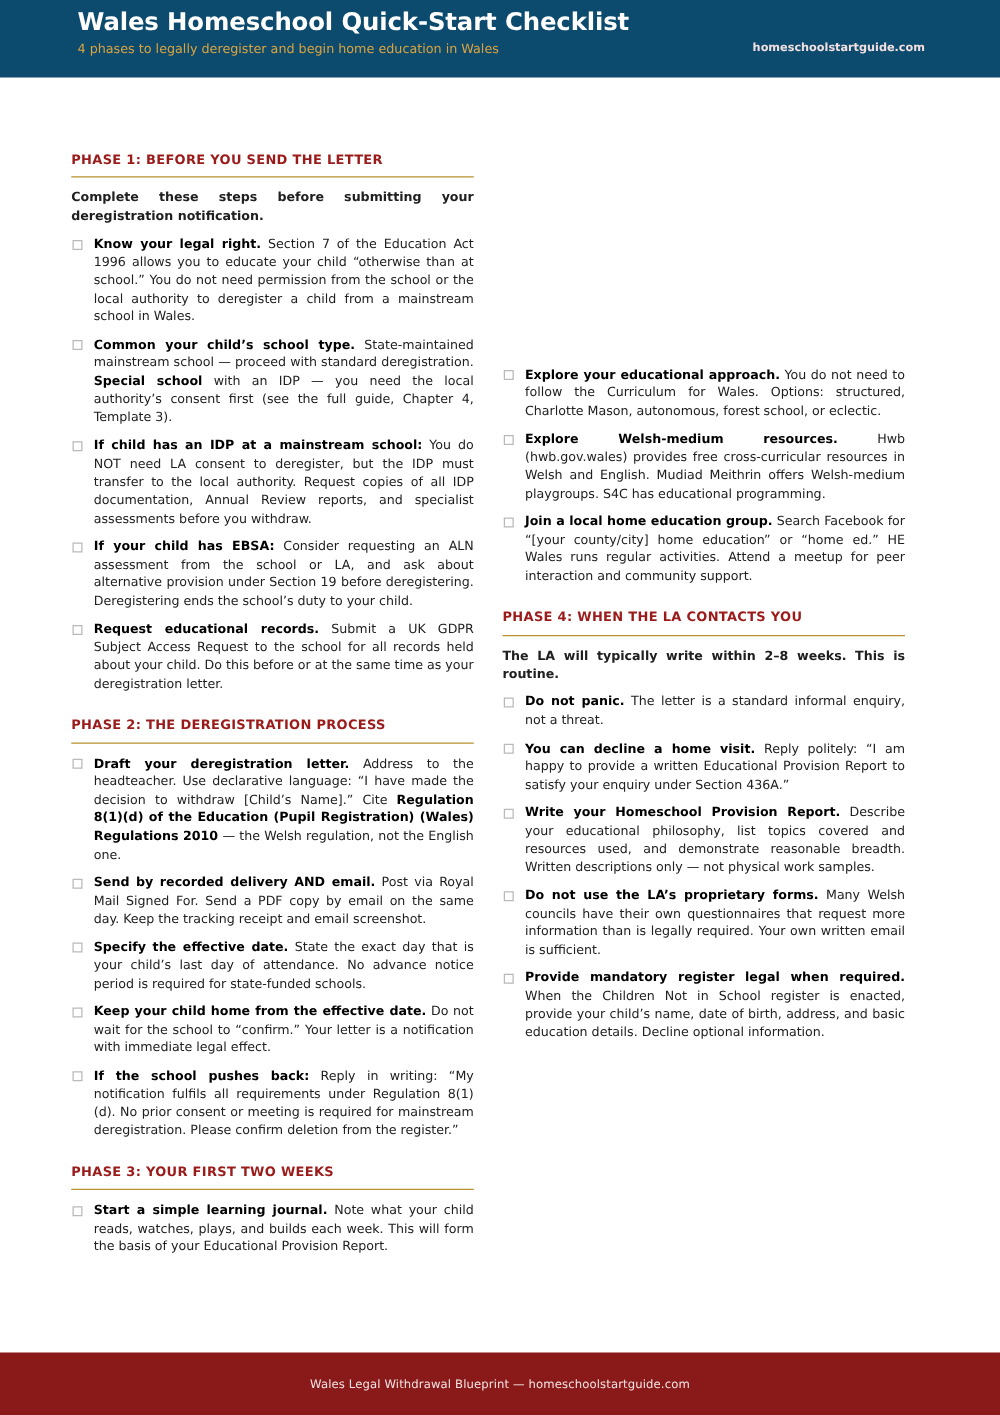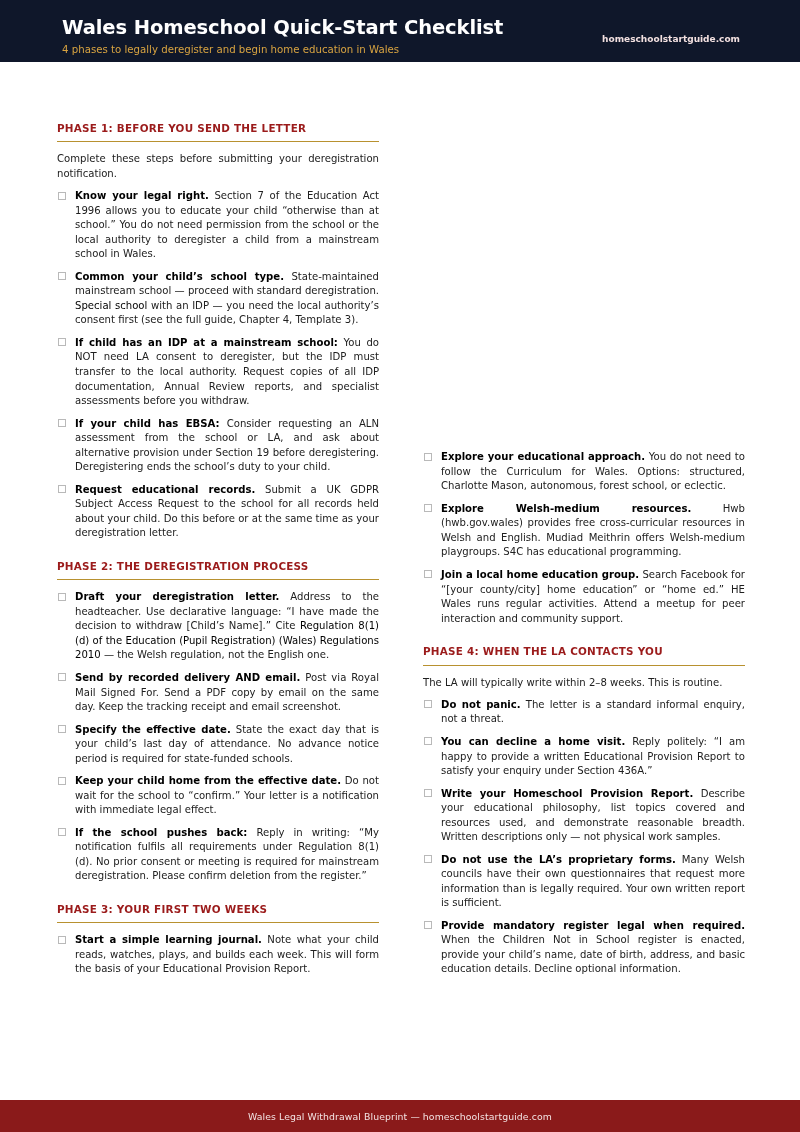--- a/index.html
+++ b/index.html
@@ -9,23 +9,23 @@
     height: 1132px;
     background: #ffffff;
     font-family: "DejaVu Sans", "Liberation Sans", sans-serif;
     color: #1a1a1a;
     position: relative;
     overflow: hidden;
   }
 
   
   .header {
-    background: #0f172a;
+    background: #0c4a6e;
     height: 62px;
-    padding: 17px 55px 0 62px;
+    padding: 7px 55px 0 62px;
     position: relative;
   }
   .header-title {
     font-size: 19.5px;
     font-weight: bold;
     color: #ffffff;
     letter-spacing: -0.1px;
     line-height: 1.15;
     margin: 0;
   }
@@ -48,22 +48,22 @@
   .content {
     position: absolute;
     top: 62px;
     left: 0;
     right: 0;
     bottom: 47px;
     padding: 60px 55px 0 57px;
   }
   .columns {
     display: flex;
-    gap: 44px;
-    align-items: flex-end;
+    gap: 23px;
+    align-items: center;
   }
   .col { width: 322px; flex: 0 0 322px; }
 
   
   .phase-head {
     font-size: 10.4px;
     font-weight: bold;
     color: #9b1b1b;
     letter-spacing: 0.25px;
     text-transform: uppercase;
@@ -76,20 +76,21 @@
     margin-bottom: 10px;
   }
   .phase-block + .phase-block { margin-top: 19px; }
 
   .intro {
     font-size: 10.1px;
     line-height: 1.42;
     text-align: justify;
     margin: 0 0 8px 0;
     color: #202020;
+    font-weight: bold;
   }
 
   
   ul.checklist { list-style: none; margin: 0; padding: 0; }
   ul.checklist li {
     position: relative;
     padding-left: 18px;
     margin-bottom: 8px;
     font-size: 10.1px;
     line-height: 1.44;
@@ -101,27 +102,27 @@
     position: absolute;
     left: 1px;
     top: 2.5px;
     width: 8px;
     height: 8px;
     border: 1px solid #b9b9b9;
     background: #ffffff;
     display: block;
   }
   .lead { font-weight: bold; color: #000000; }
-  .strongmid { font-weight: normal; color: #000000; }
+  .strongmid { font-weight: bold; color: #000000; }
 
   
   .footer {
     position: absolute;
     left: 0; right: 0; bottom: 0;
-    height: 32px;
+    height: 50px;
     background: #8a1a1a;
     display: flex;
     align-items: center;
     justify-content: center;
   }
   .footer-text {
     font-size: 9.3px;
     color: #f4e4e4;
     letter-spacing: 0.1px;
   }
@@ -221,21 +222,21 @@
           <li>
             <span class="cbox"></span><span class="lead">Do not panic.</span><span> The letter is a standard informal enquiry, not a threat.</span>
           </li>
           <li>
             <span class="cbox"></span><span class="lead">You can decline a home visit.</span><span> Reply politely:  “I am happy to provide a written Educational Provision Report to satisfy your enquiry under Section 436A.”</span>
           </li>
           <li>
             <span class="cbox"></span><span class="lead">Write your Homeschool Provision Report.</span><span> Describe your educational philosophy, list topics covered and resources used, and demonstrate reasonable breadth. Written descriptions only — not physical work samples.</span>
           </li>
           <li>
-            <span class="cbox"></span><span class="lead">Do not use the LA’s proprietary forms.</span><span> Many Welsh councils have their own questionnaires that request more information than is legally required. Your own written report is sufficient.</span>
+            <span class="cbox"></span><span class="lead">Do not use the LA’s proprietary forms.</span><span> Many Welsh councils have their own questionnaires that request more information than is legally required. Your own written email is sufficient.</span>
           </li>
           <li>
             <span class="cbox"></span><span class="lead">Provide mandatory register legal when required.</span><span> When the Children Not in School register is enacted, provide your child’s name, date of birth, address, and basic education details. Decline optional information.</span>
           </li>
         </ul>
       </div>
 
     </div>
   </div>
 </div>

